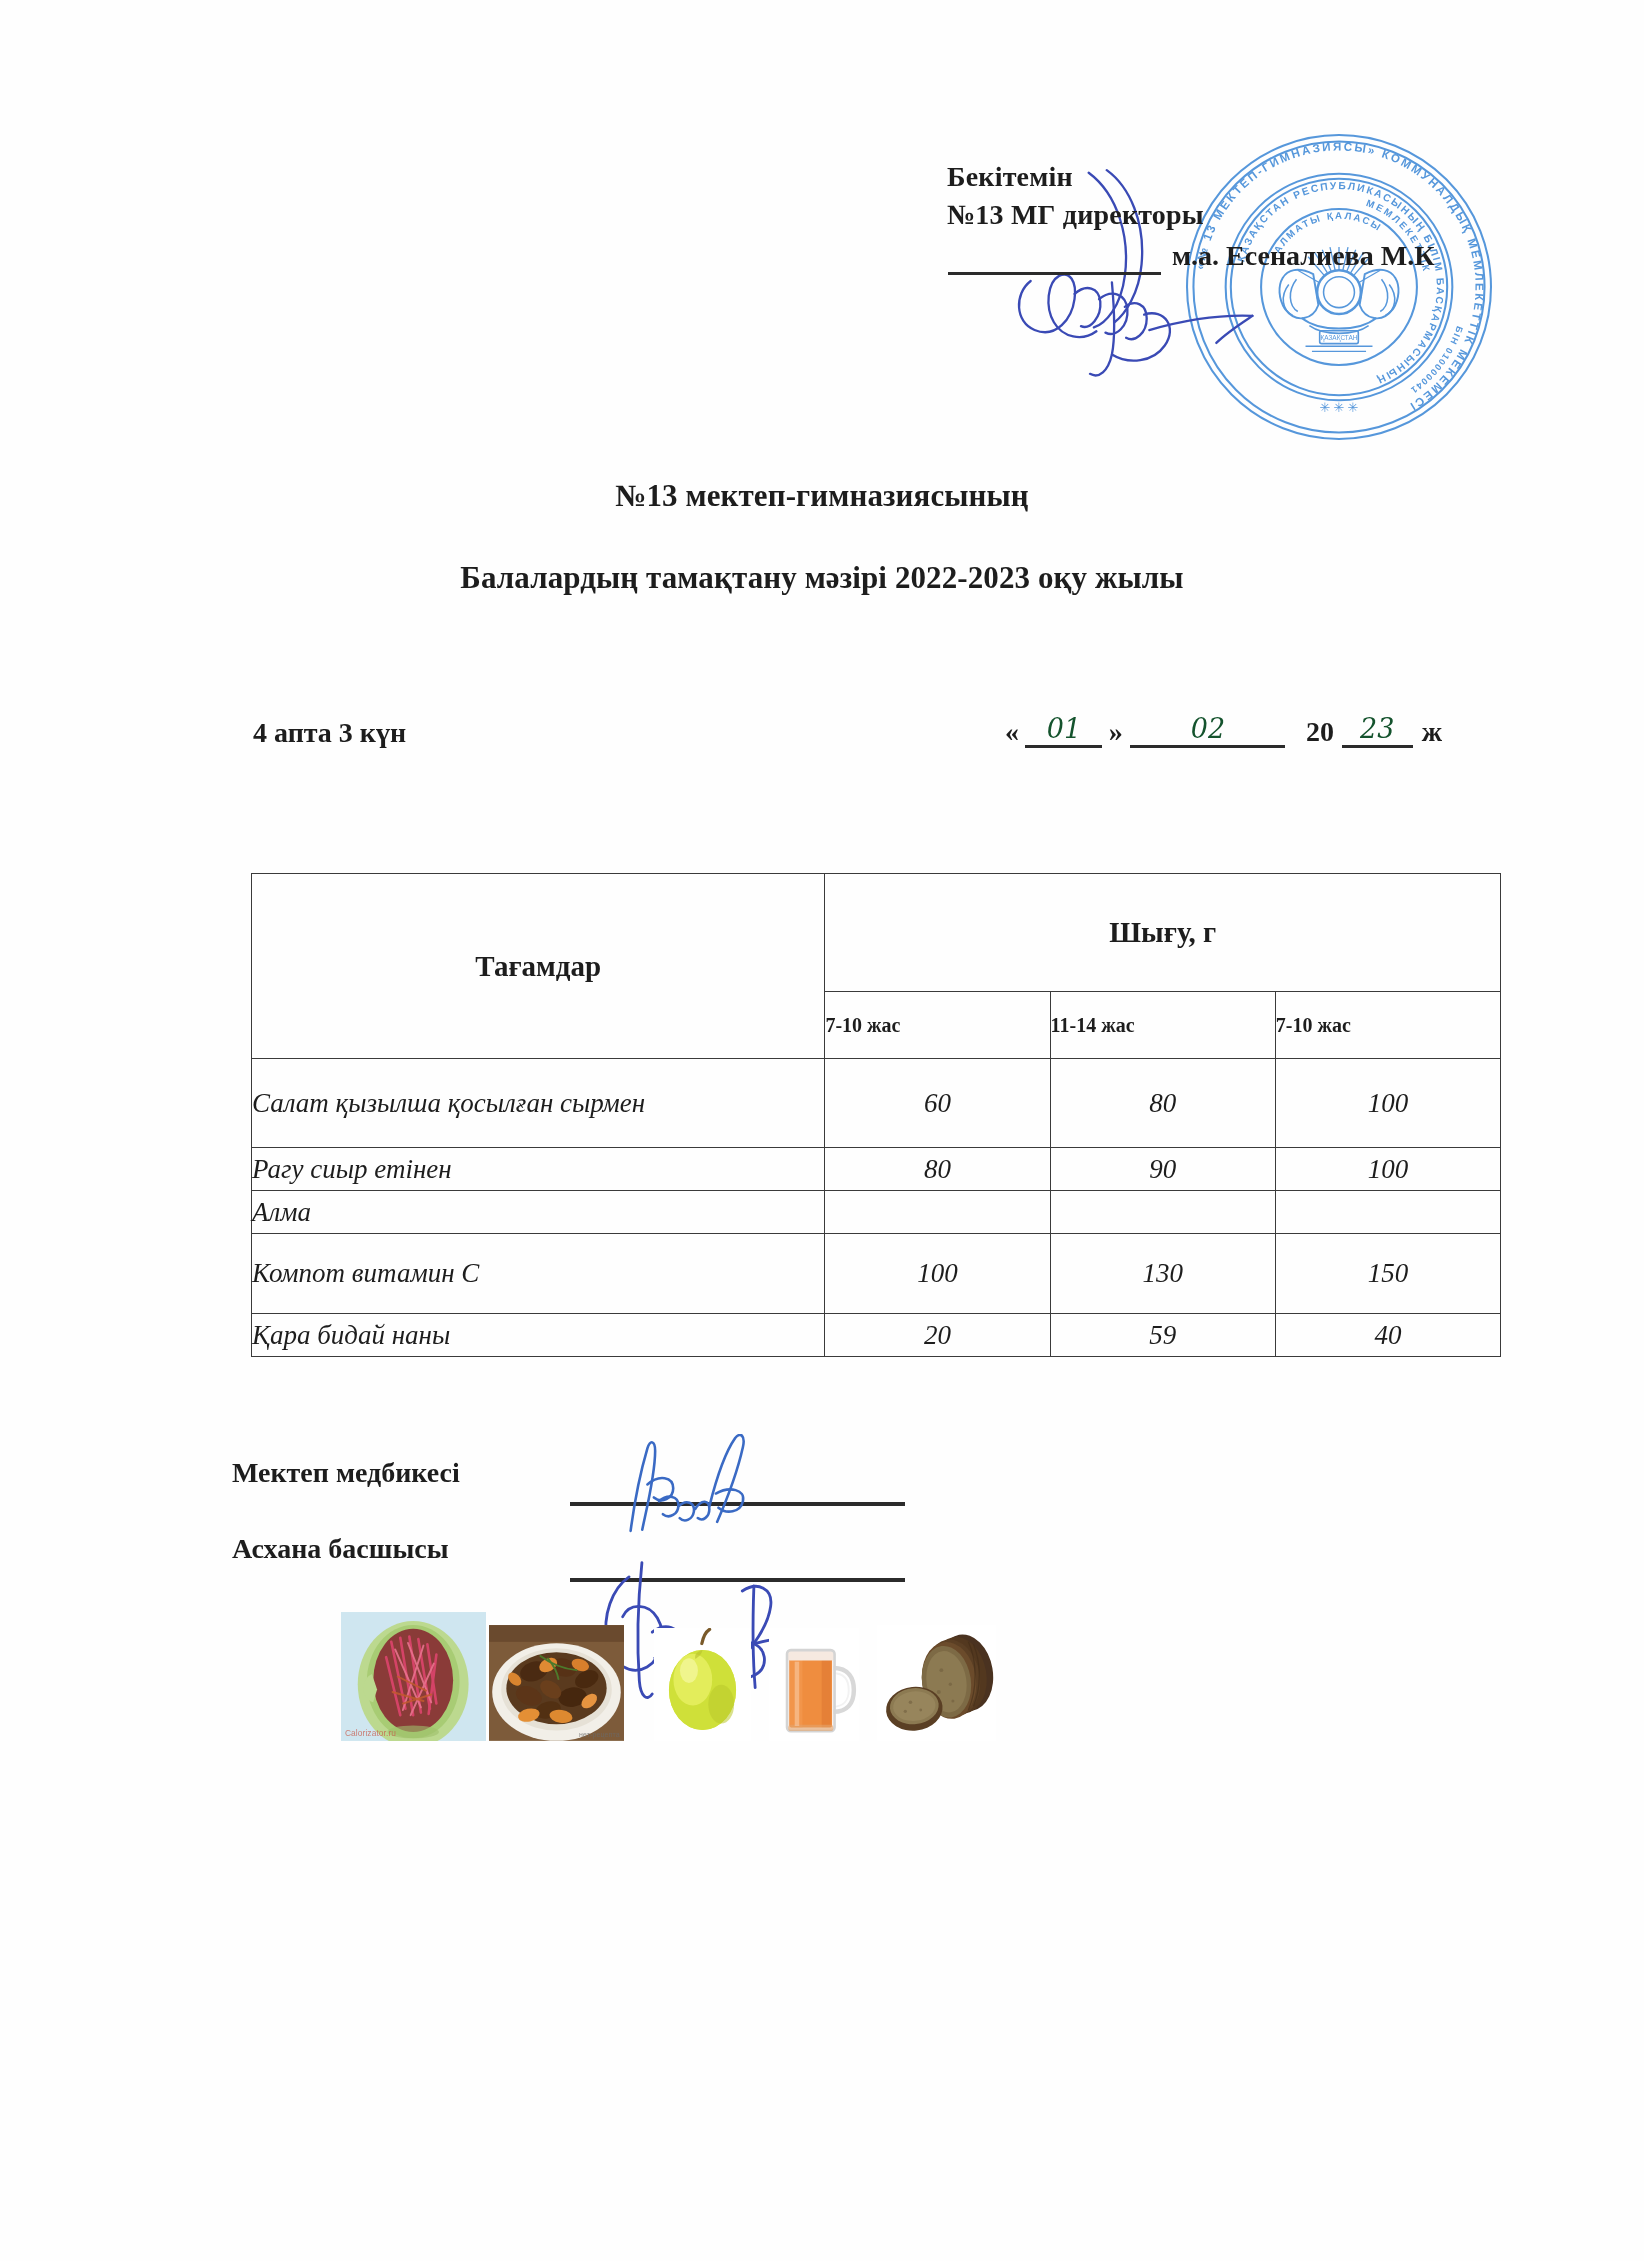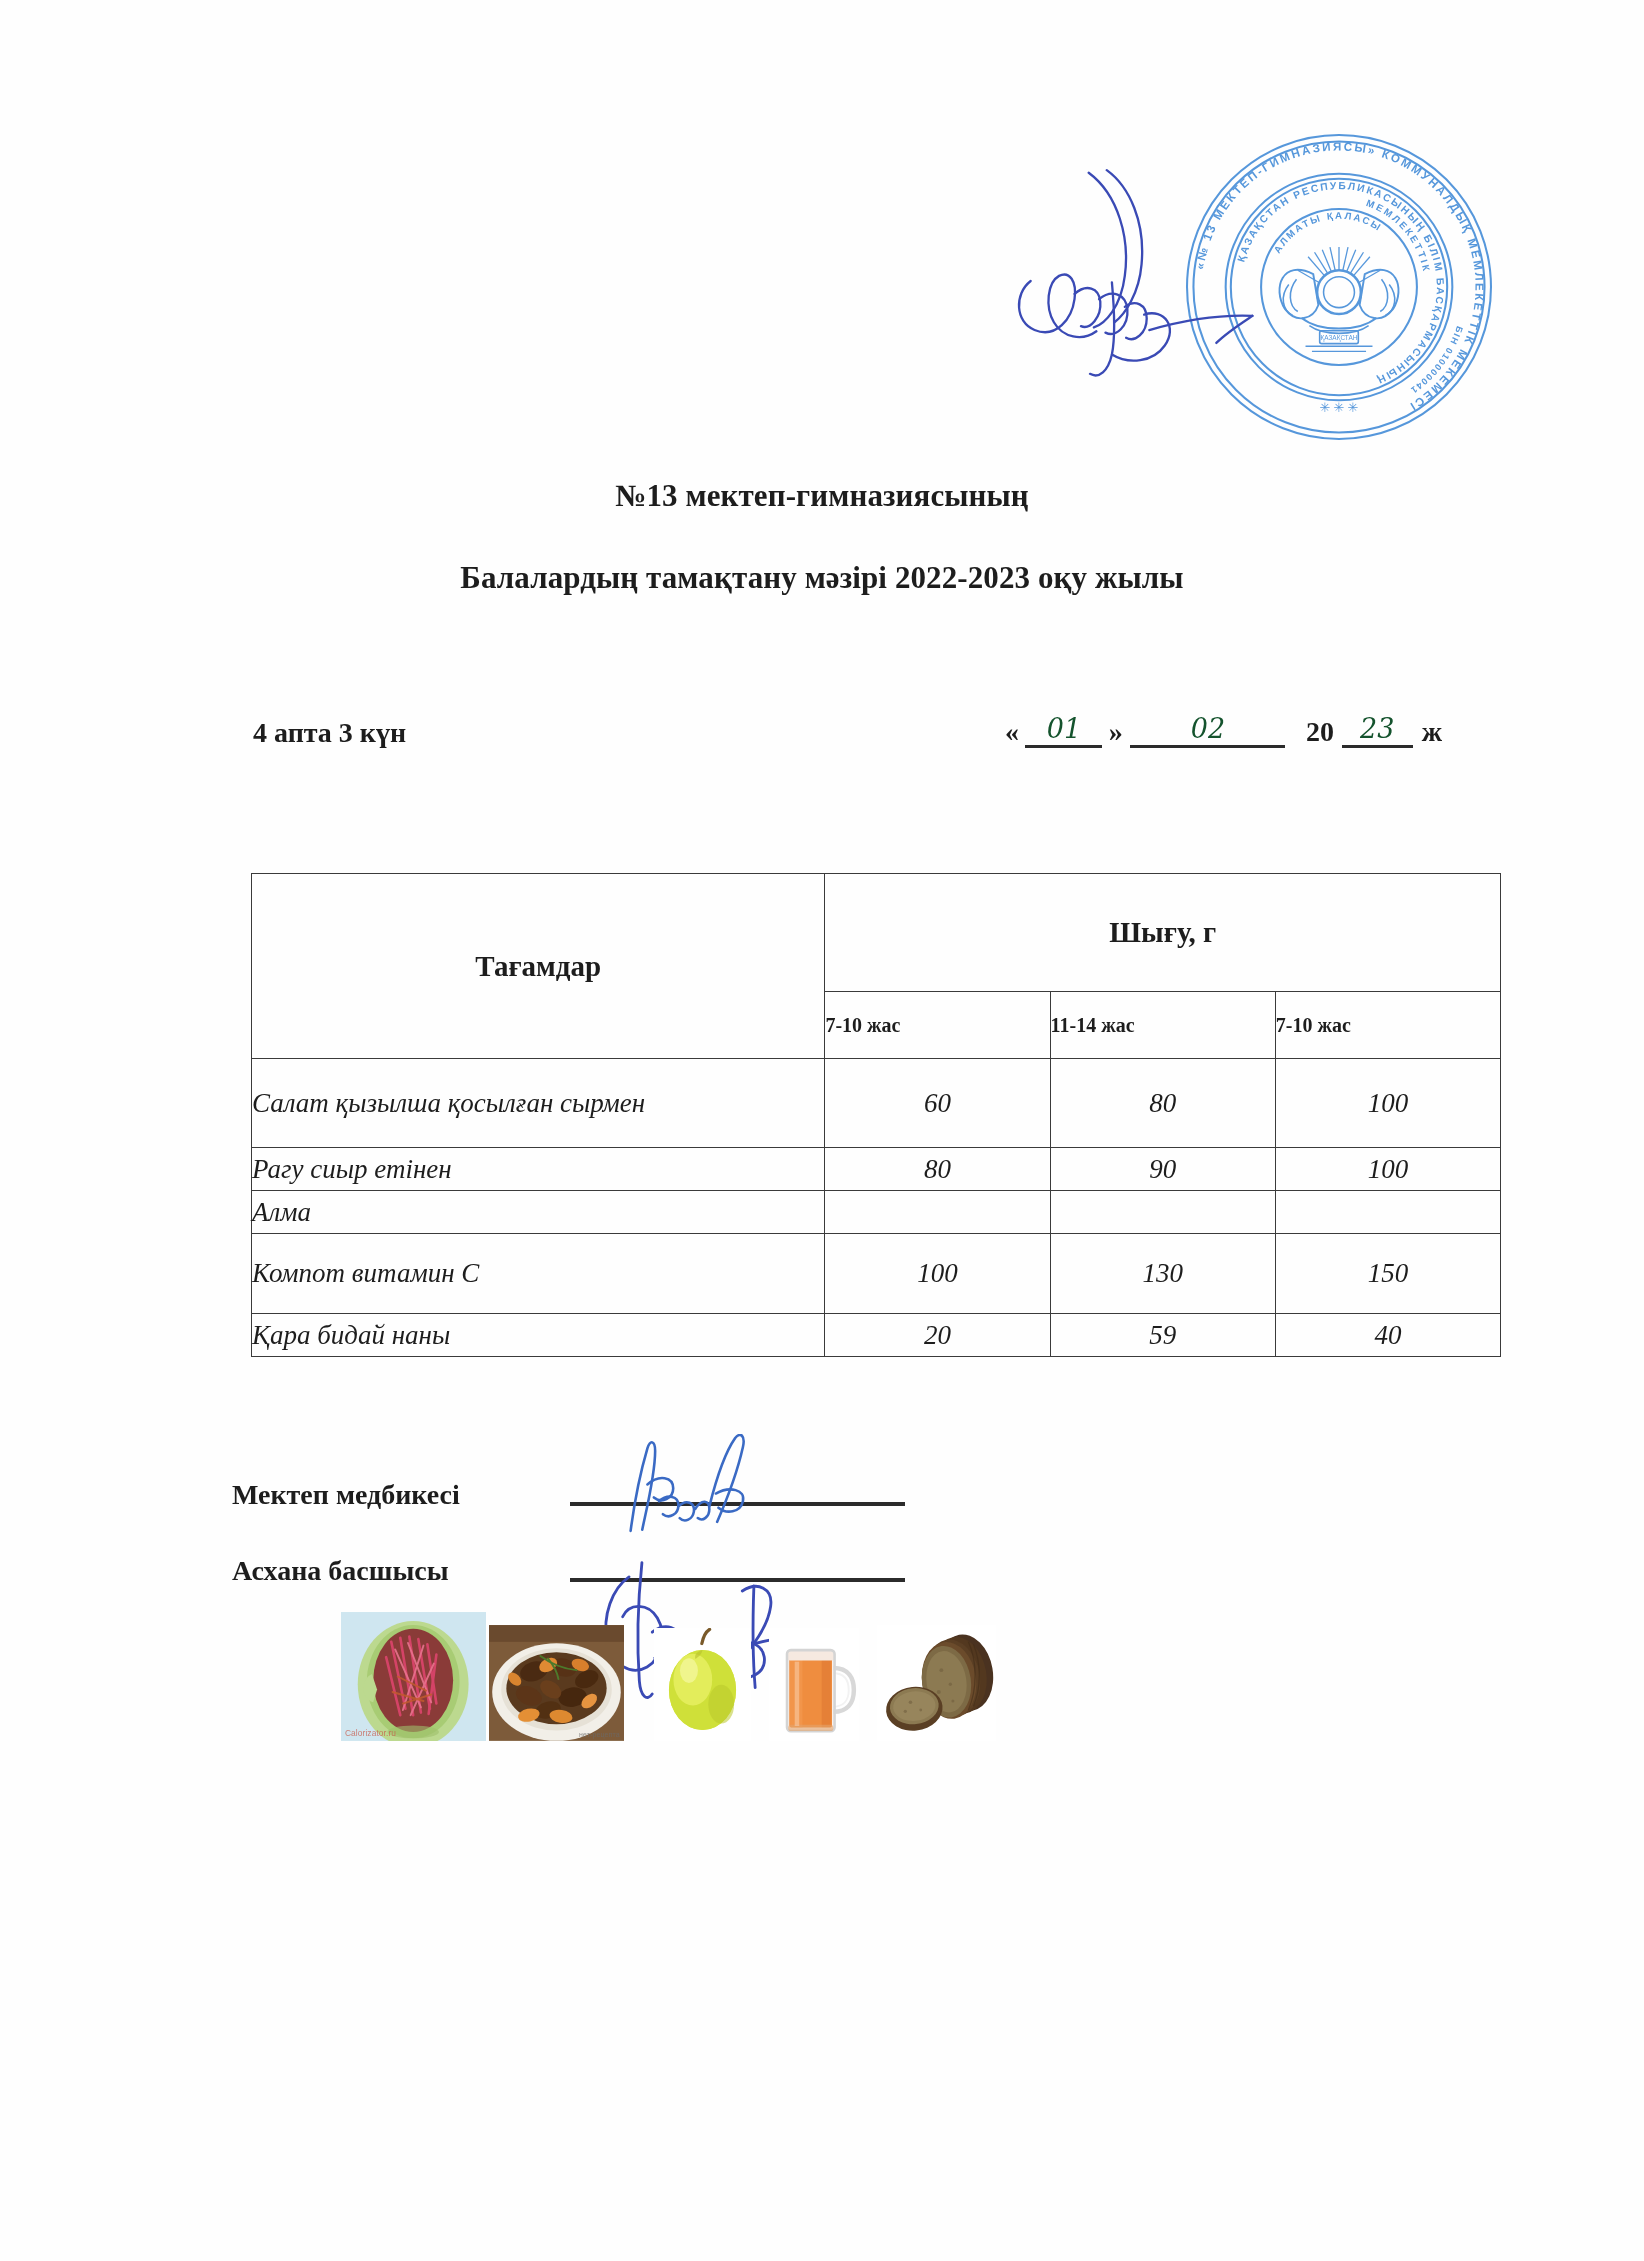--- a/index.html
+++ b/index.html
@@ -187,21 +187,21 @@
     width: 773px;
   }
   .sig-row {
     position: relative;
     height: 76px;
     white-space: nowrap;
   }
   .sig-label {
     position: absolute;
     left: 0;
-    top: 26px;
+    top: 4px;
     font-weight: bold;
     font-size: 28px;
   }
   .sig-rule {
     position: absolute;
     left: 338px;
     top: 49px;
     width: 335px;
     height: 3.9px;
     background: #2b2b2b;
@@ -339,20 +339,28 @@
         <path d="M 166,214 C 186,198 208,206 210,230 C 212,256 192,274 176,266"></path>
         <path d="M 206,226 C 222,214 240,222 240,244 C 240,266 222,282 208,274"></path>
         <path d="M 236,238 C 268,228 288,258 268,286 C 250,312 212,316 186,300"></path>
         <path d="M 186,188 C 190,232 192,270 186,300 C 180,326 166,338 152,330"></path>
         <path d="M 244,262 C 300,246 356,238 404,240"></path>
         <path d="M 404,240 C 386,252 364,266 348,282"></path>
       </g>
     </svg>
   </div>
 
+  <div id="approval-block">
+    <div class="approve-line">Бекітемін</div>
+    <div class="approve-line">№13 МГ  директоры</div>
+    <div id="approval-row3">
+      <div id="director-sign-rule"></div>
+      <div id="director-name">м.а. Есеналиева М.К</div>
+    </div>
+  </div>
 
   <div class="doc-title" id="title-line-1">№13 мектеп-гимназиясының</div>
   <div class="doc-title" id="title-line-2">Балалардың тамақтану мәзірі 2022-2023 оқу жылы</div>
 
   <div id="week-day">4 апта 3  күн</div>
 
   <div id="date-row">
     <span class="guil">«</span>
     <span class="date-fill" id="date-day">01</span>
     <span class="guil">»</span>

